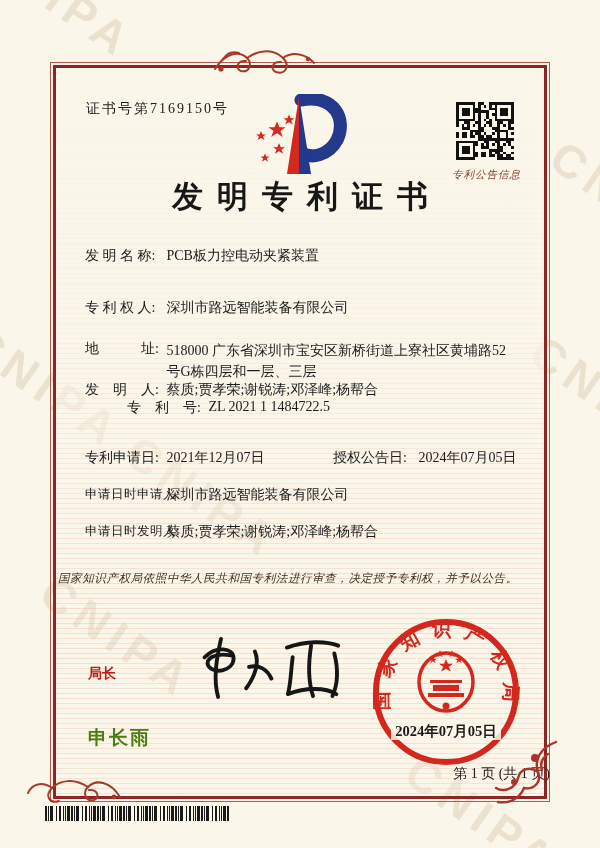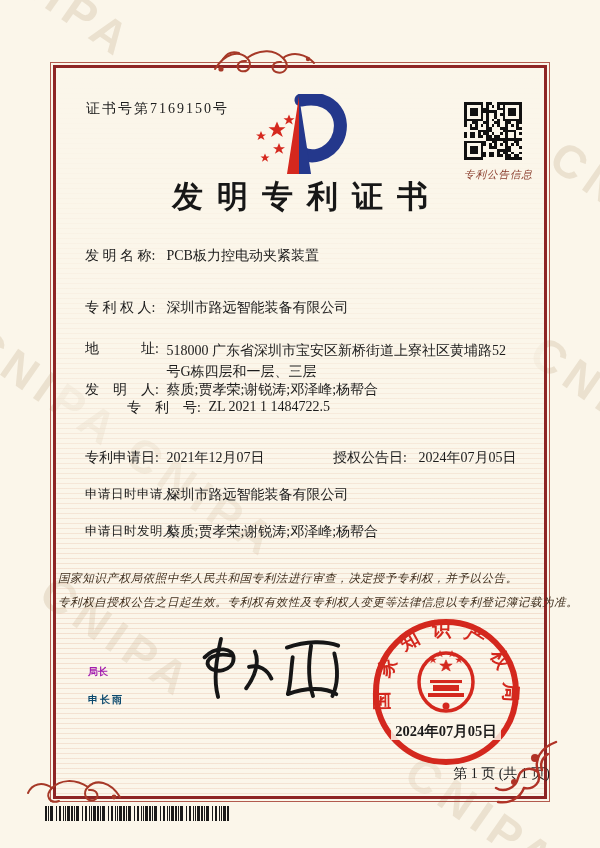--- a/index.html
+++ b/index.html
@@ -11,33 +11,33 @@
   .frame{position:absolute;left:50px;top:62px;width:498px;height:738px;border:1px solid #b25a4e;z-index:2;}
   .frame-inner{position:absolute;left:2px;top:2px;right:2px;bottom:2px;border:3px solid #8e2525;}
   .texture{position:absolute;left:0;top:0;right:0;bottom:0;background:repeating-linear-gradient(180deg,rgba(219,156,126,0.30) 0 1px,rgba(0,0,0,0) 1px 5px);}
   .texture-fade{position:absolute;left:0;top:0;right:0;bottom:0;background:linear-gradient(180deg,#fbf6ea 0%,rgba(251,246,234,0.75) 35%,rgba(251,246,234,0.15) 75%,rgba(251,246,234,0.3) 100%);}
   .content{position:absolute;left:0;top:0;width:564px;height:848px;z-index:4;}
   .ornament{position:absolute;z-index:5;}
   
   .cert-no{position:absolute;left:86px;top:100px;font-size:14px;letter-spacing:2px;color:#1d1d1d;}
   .title{position:absolute;left:50px;top:176px;width:500px;text-align:center;font-size:31px;font-weight:bold;letter-spacing:14px;padding-left:14px;box-sizing:border-box;color:#171717;}
   .logo{position:absolute;left:243px;top:94px;}
-  .qr-block{position:absolute;left:464px;top:102px;width:62px;text-align:left;}
+  .qr-block{position:absolute;left:452px;top:102px;width:62px;text-align:right;}
   .qr-svg{width:58px;height:58px;background:#fbf6ea;}
   .qr-label{margin-top:4px;font-size:10.5px;letter-spacing:1px;color:#8a3d2c;font-style:italic;white-space:nowrap;}
   .row{position:absolute;left:85px;font-size:14px;color:#1c1c1c;white-space:nowrap;}
   .row .lbl{display:inline-block;vertical-align:top;}
   .row .val{display:inline-block;vertical-align:top;}
   .lbl-w{width:78px;}
   .val-wrap{white-space:normal;width:345px;line-height:21px;}
   .small-lbl{font-size:12.5px;letter-spacing:0.5px;width:78px;}
   .col2{position:absolute;left:333px;top:0;}
   .notice{position:absolute;left:58px;width:484px;font-size:11.5px;font-style:italic;color:#41301f;letter-spacing:0.6px;white-space:nowrap;}
-  .director-label{position:absolute;left:88px;top:665px;font-family:"Liberation Sans",sans-serif;font-weight:bold;font-size:10px;color:#a21caf;}
-  .director-name{position:absolute;left:88px;top:693px;font-family:"Liberation Sans",sans-serif;font-weight:bold;font-size:10px;color:#0c4a6e;letter-spacing:2px;}
+  .director-label{position:absolute;left:88px;top:665px;font-family:"Liberation Sans",sans-serif;font-weight:bold;font-size:14px;color:#b91c1c;}
+  .director-name{position:absolute;left:88px;top:725px;font-family:"Liberation Sans",sans-serif;font-weight:bold;font-size:19px;color:#4d7c0f;letter-spacing:2px;}
   .signature{position:absolute;left:190px;top:625px;z-index:6;}
   .seal{position:absolute;left:371px;top:616px;z-index:7;opacity:0.95;}
   .footer-page{position:absolute;left:50px;top:765px;width:500px;text-align:right;font-size:14px;color:#222;}
   .barcode{position:absolute;left:45px;top:806px;z-index:6;}
 </style>
 </head>
 <body>
 <div class="page">
 
   <div class="wm" style="left:-30px;top:-30px;">CNIPA</div>
@@ -306,21 +306,20 @@
     <div class="row" style="top:486px;">
       <span class="lbl small-lbl">申请日时申请人:</span>
       <span class="val">深圳市路远智能装备有限公司</span>
     </div>
     <div class="row" style="top:523px;">
       <span class="lbl small-lbl">申请日时发明人:</span>
       <span class="val">蔡质;贾孝荣;谢锐涛;邓泽峰;杨帮合</span>
     </div>
 
     <div class="notice" style="top:571px;">国家知识产权局依照中华人民共和国专利法进行审查，决定授予专利权，并予以公告。</div>
-    <div class="notice" style="top:595px;">专利权自授权公告之日起生效。专利权有效性及专利权人变更等法律信息以专利登记簿记载为准。</div>
 
     <div class="director-label">局长</div>
     <div class="director-name">申长雨</div>
 
     <svg class="signature" width="155" height="82" viewBox="0 0 160 80">
       <g stroke="#161616" stroke-width="4" fill="none" stroke-linecap="round" stroke-linejoin="round">
         <path d="M32,12 C27,34 24,54 29,72"></path>
         <path d="M15,31 C27,19 45,21 45,32 C45,45 25,49 19,40 C15,33 25,26 42,29"></path>
         <path d="M67,25 C72,36 67,51 58,63"></path>
         <path d="M61,41 C71,38 80,44 84,53"></path>

